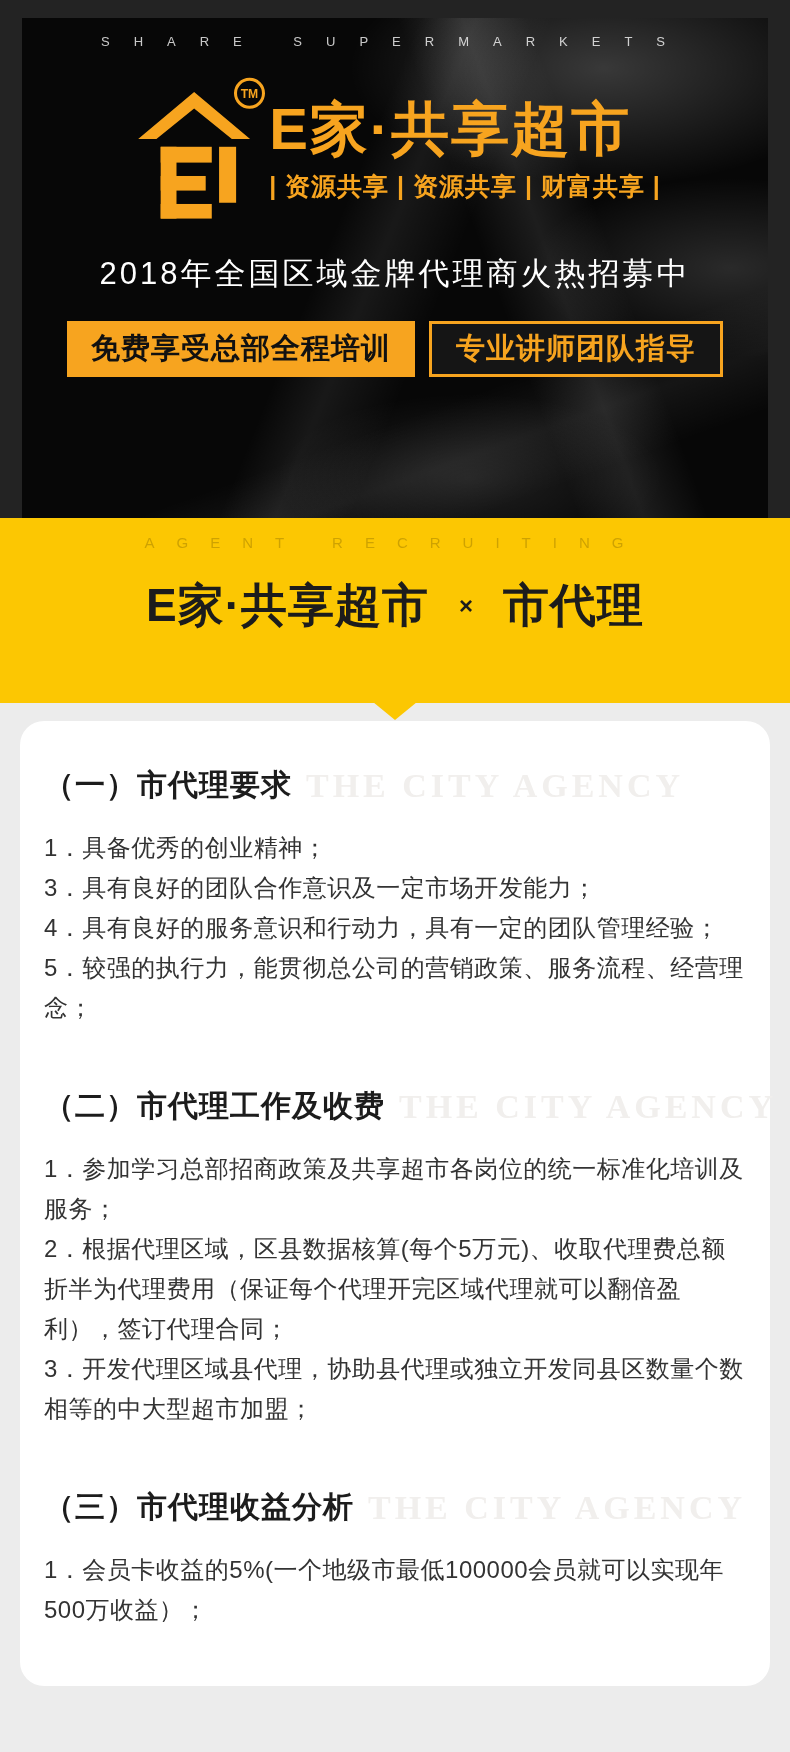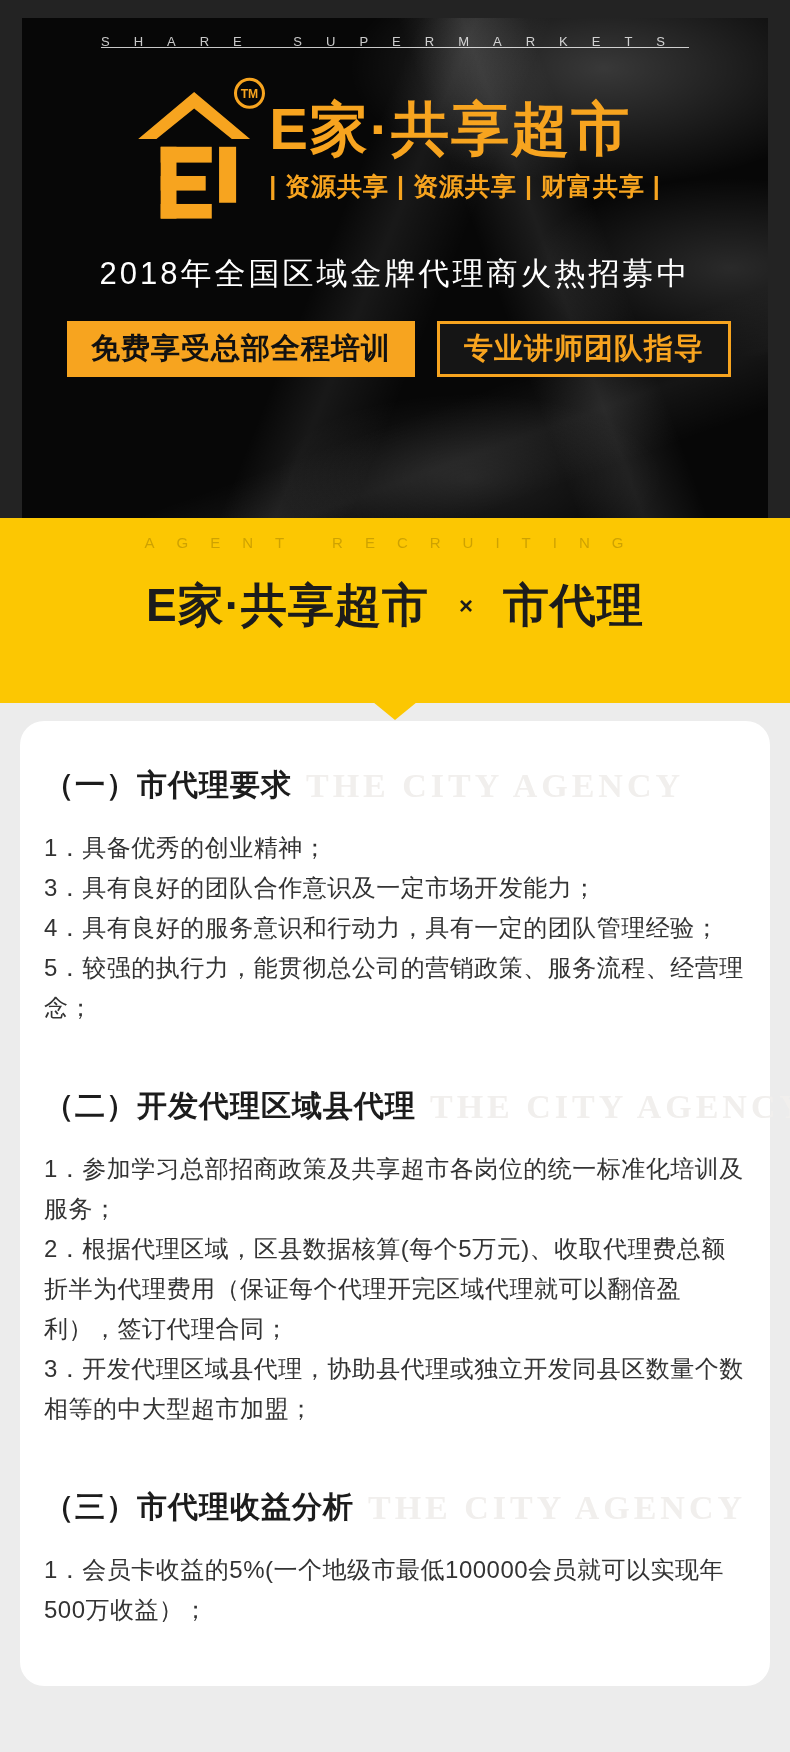--- a/index.html
+++ b/index.html
@@ -38,21 +38,20 @@
     text-align:center;
     overflow:hidden;
   }
   .hero-toptext{
     margin-top:16px;
     font-size:13px;
     font-weight:300;
     letter-spacing:24px;
     color:rgba(255,255,255,0.78);
     white-space:nowrap;
-    text-decoration:underline;
   }
   .logo-row{
     margin-top:26px;
     display:flex;
     justify-content:center;
     align-items:center;
   }
   .brand-col{text-align:left;}
   .brand-title{
     font-size:58px;
@@ -85,21 +84,20 @@
   .btn{
     display:flex;
     align-items:center;
     font-size:29px;
     font-weight:700;
     height:56px;
     padding:0 24px;
     border:none;
     cursor:pointer;
     letter-spacing:1px;
-    margin-left:8px;
   }
   .btn-solid{
     background:var(--gold);
     color:#111111;
   }
   .btn-outline{
     background:#151515;
     color:var(--gold);
     border:3px solid var(--gold);
   }
@@ -233,21 +231,21 @@
 
     <div class="section">
       <h2 class="section-heading"><span>（一）市代理要求</span><span class="section-watermark">THE CITY AGENCY</span></h2>
       <p class="item">1．具备优秀的创业精神；</p>
       <p class="item">3．具有良好的团队合作意识及一定市场开发能力；</p>
       <p class="item">4．具有良好的服务意识和行动力，具有一定的团队管理经验；</p>
       <p class="item">5．较强的执行力，能贯彻总公司的营销政策、服务流程、经营理念；</p>
     </div>
 
     <div class="section">
-      <h2 class="section-heading"><span>（二）开发代理区域县代理</span><span class="section-watermark">THE CITY AGENCY</span></h2>
+      <h2 class="section-heading"><span>（二）市代理工作及收费</span><span class="section-watermark">THE CITY AGENCY</span></h2>
       <p class="item">1．参加学习总部招商政策及共享超市各岗位的统一标准化培训及服务；</p>
       <p class="item">2．根据代理区域，区县数据核算(每个5万元)、收取代理费总额折半为代理费用（保证每个代理开完区域代理就可以翻倍盈利），签订代理合同；</p>
       <p class="item">3．开发代理区域县代理，协助县代理或独立开发同县区数量个数相等的中大型超市加盟；</p>
     </div>
 
     <div class="section">
       <h2 class="section-heading"><span>（三）市代理收益分析</span><span class="section-watermark">THE CITY AGENCY</span></h2>
       <p class="item">1．会员卡收益的5%(一个地级市最低100000会员就可以实现年500万收益）；</p>
 
     </div>

